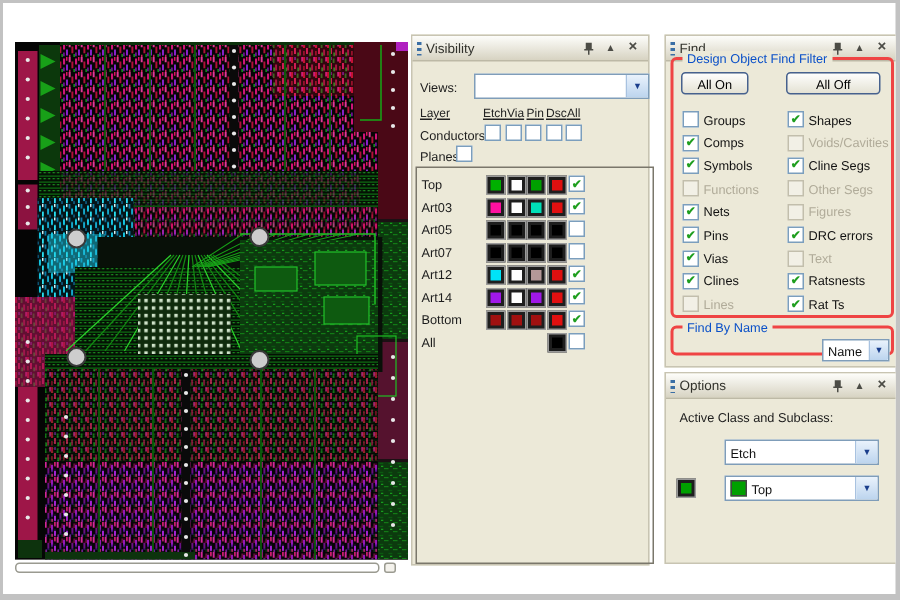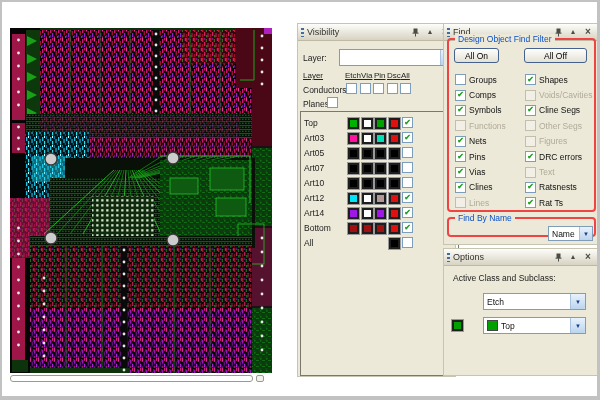--- a/index.html
+++ b/index.html
@@ -37,21 +37,21 @@
   .sw{position:absolute;width:13px;height:13px;box-sizing:border-box;border:1px solid #9a9a9a;
       background:#1e1e1e;display:flex;align-items:center;justify-content:center;}
   .sw i{display:block;width:7px;height:7px;}
   .groupbox{position:absolute;border:2px solid #ef4444;border-radius:4px;box-sizing:border-box;}
   .gb-label{position:absolute;top:-6px;left:6px;background:#ece9d8;padding:0 3px;font-size:8.5px;
             color:#0a50c8;white-space:nowrap;}
   .xpbtn{position:absolute;height:15px;box-sizing:border-box;border:1px solid #46618e;border-radius:3px;
          background:linear-gradient(#fefefd,#e4e2d4);font-size:8.5px;color:#000;display:flex;
          align-items:center;justify-content:center;}
   
-  .vis{left:272px;top:21px;width:159px;height:354px;margin-left:23px;}
+  .vis{left:272px;top:21px;width:159px;height:354px;}
   .vtable{position:absolute;left:2px;top:87px;width:159px;height:265px;border:1px solid #7a776b;
           box-sizing:border-box;padding-top:4px;}
   .vrow{position:relative;height:15px;}
   .vrow .vlabel{position:absolute;left:3px;top:2px;font-size:8.5px;color:#1c1c1c;white-space:nowrap;}
   .vrow .cb{position:absolute;top:1px;}
   
   .find{left:441px;top:21px;width:156px;height:222px;}
   .cbgrid{position:absolute;left:8px;top:48px;display:grid;grid-template-columns:70px auto;}
   .cbitem{display:flex;align-items:center;gap:3px;height:15.4px;}
   .cbitem .lbl{font-size:8.5px;color:#111;white-space:nowrap;}
@@ -311,21 +311,21 @@
             <g stroke="#4c4c46" stroke-width="1" fill="#4c4c46">
               <rect x="3" y="1" width="3" height="3.5"></rect>
               <line x1="1.5" y1="5.2" x2="7.5" y2="5.2" fill="none"></line>
               <line x1="4.5" y1="5.2" x2="4.5" y2="8.5" fill="none"></line>
             </g>
           </svg>
       </span>
       <span class="tb-btn">▴</span>
       <span class="tb-btn x">×</span>
     </div>
-    <span class="lbl8" style="left:5px;top:29px;">Layer:</span>
+    <span class="lbl8" style="left:5px;top:29px;">Views:</span>
     <div class="dd" style="left:41px;top:25px;width:117px;height:17px;">
       <span class="val"></span>
       <span class="arrow">▼</span>
     </div>
     <span class="hdr" style="left:5px;top:47px;">Layer</span>
     <span class="hdr" style="left:47px;top:47px;">Etch</span>
     <span class="hdr" style="left:63px;top:47px;">Via</span>
     <span class="hdr" style="left:76px;top:47px;">Pin</span>
     <span class="hdr" style="left:89px;top:47px;">Dsc</span>
     <span class="hdr" style="left:103px;top:47px;">All</span>
@@ -381,36 +381,20 @@
           <span class="sw" style="left: 73px; top: 1px;">
             <i style="background: rgb(0, 0, 0);"></i>
           </span>
           <span class="sw" style="left: 87px; top: 1px;">
             <i style="background: rgb(0, 0, 0);"></i>
           </span>
           <span class="cb" style="left: 101px;"></span>
         </div>
         <div class="vrow">
           <span class="vlabel">Art07</span>
-          <span class="sw" style="left: 46px; top: 1px;">
-            <i style="background: rgb(0, 0, 0);"></i>
-          </span>
-          <span class="sw" style="left: 60px; top: 1px;">
-            <i style="background: rgb(0, 0, 0);"></i>
-          </span>
-          <span class="sw" style="left: 73px; top: 1px;">
-            <i style="background: rgb(0, 0, 0);"></i>
-          </span>
-          <span class="sw" style="left: 87px; top: 1px;">
-            <i style="background: rgb(0, 0, 0);"></i>
-          </span>
-          <span class="cb" style="left: 101px;"></span>
-        </div>
-        <div class="vrow">
-          <span class="vlabel">Art10</span>
           <span class="sw" style="left: 46px; top: 1px;">
             <i style="background: rgb(0, 0, 0);"></i>
           </span>
           <span class="sw" style="left: 60px; top: 1px;">
             <i style="background: rgb(0, 0, 0);"></i>
           </span>
           <span class="sw" style="left: 73px; top: 1px;">
             <i style="background: rgb(0, 0, 0);"></i>
           </span>
           <span class="sw" style="left: 87px; top: 1px;">

